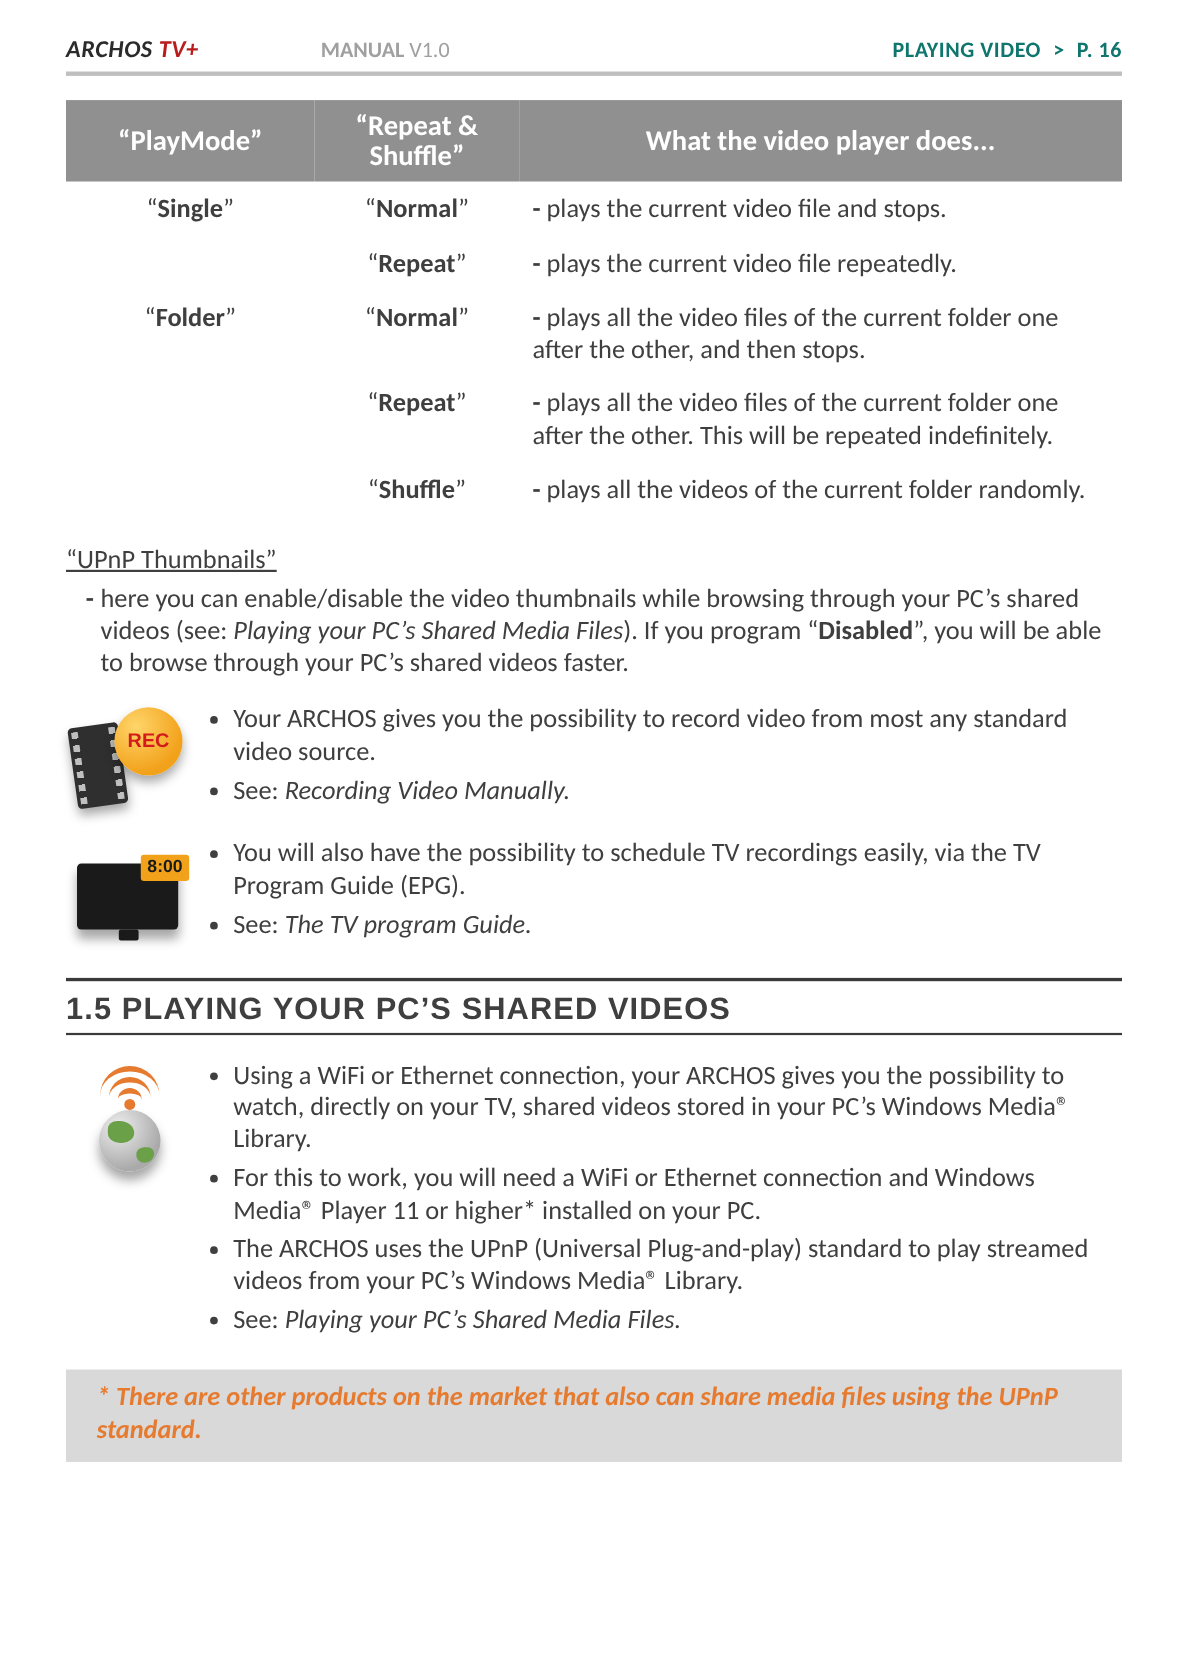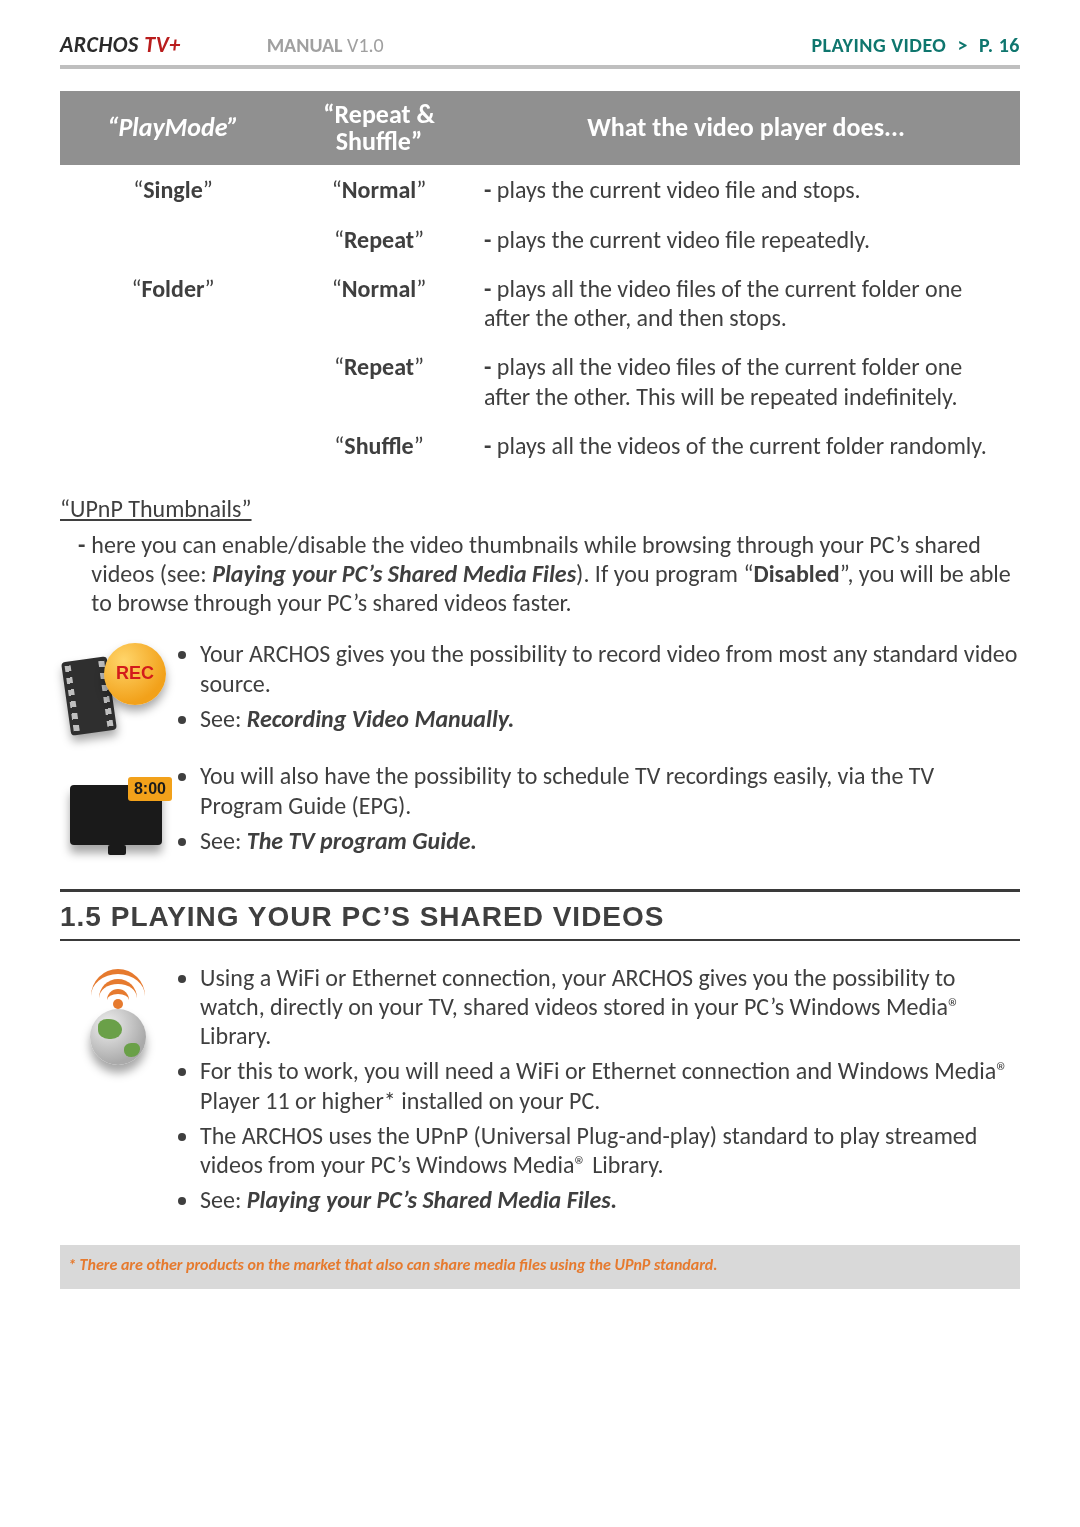--- a/index.html
+++ b/index.html
@@ -26,21 +26,21 @@
   }
   .brand {
     font-weight: 900;
     letter-spacing: 0.5px;
     font-size: 22px;
     font-style: italic;
     color: #2b2b2b;
   }
   .brand-plus { color: #b91c1c; font-weight: 900; }
   .manual {
-    margin-left: 86px;
+    margin-left: 111px;
     font-weight: 800;
     color: #a0a0a0;
     font-size: 20px;
   }
   .manual .ver { font-weight: 400; }
   .breadcrumb {
     margin-left: auto;
     font-weight: 800;
     color: #0f766e;
     font-size: 20px;
@@ -55,21 +55,21 @@
   }
   table.modes th {
     background: #909090;
     color: #fff;
     font-weight: 700;
     font-size: 26px;
     padding: 10px 8px;
     vertical-align: middle;
     line-height: 1.05;
   }
-  table.modes th.col1 { width: 210px; font-style: italic; }
+  table.modes th.col1 { width: 210px; }
   table.modes th.col2 { width: 170px; }
   table.modes td {
     padding: 10px 12px;
     vertical-align: top;
     font-size: 24px;
   }
   table.modes td.center { text-align: center; font-weight: 400; }
   table.modes td.center strong { font-weight: 800; }
   table.modes td.desc { text-align: left; }
   .dash { font-weight: 800; }
@@ -79,40 +79,40 @@
     margin: 24px 0 6px 0;
     font-size: 24px;
   }
   .para-dash {
     display: flex;
     gap: 6px;
     padding-left: 18px;
   }
   .para-dash .dash2 { font-weight: 800; flex: 0 0 auto; }
   .para-dash .txt { flex: 1; }
-  .italic { font-style: italic; font-weight: bold; }
+  .italic { font-style: italic; }
   .bold { font-weight: 800; }
 
   .rule-group {
     margin-top: 28px;
   }
   .dbl-top { border-top: 3px solid #3a3a3a; height: 6px; }
   .sect-title {
     font-family: "Arial Black", Impact, sans-serif;
     font-weight: 900;
     letter-spacing: 1px;
     font-size: 28px;
     padding: 2px 0 4px 0;
     text-transform: uppercase;
     border-bottom: 2px solid #3a3a3a;
   }
 
   .icon-row {
     display: flex;
-    gap: 10px;
+    gap: 22px;
     margin-top: 22px;
   }
   .icon-box {
     flex: 0 0 110px;
     height: 100px;
     position: relative;
   }
   .bullets {
     flex: 1;
     margin: 0;
@@ -180,25 +180,25 @@
     background:#6aa048; border-radius:40% 60% 50% 50%;
   }
   .globe::after {
     content:""; position:absolute; right:6px; bottom:8px; width:16px; height:14px;
     background:#6aa048; border-radius:50% 40% 60% 50%;
   }
 
   .footnote {
     margin-top: 24px;
     background:#d9d9d9;
-    padding: 10px 12px 14px 8px;
+    padding: 10px 12px 14px 28px;
     color:#e67a2e;
     font-style: italic;
     font-weight: 800;
-    font-size: 16px;
+    font-size: 24px;
     line-height:1.25;
   }
 </style>
 </head>
 <body>
 
 <div class="page">
 
   <div class="topbar">
     <span class="brand">

